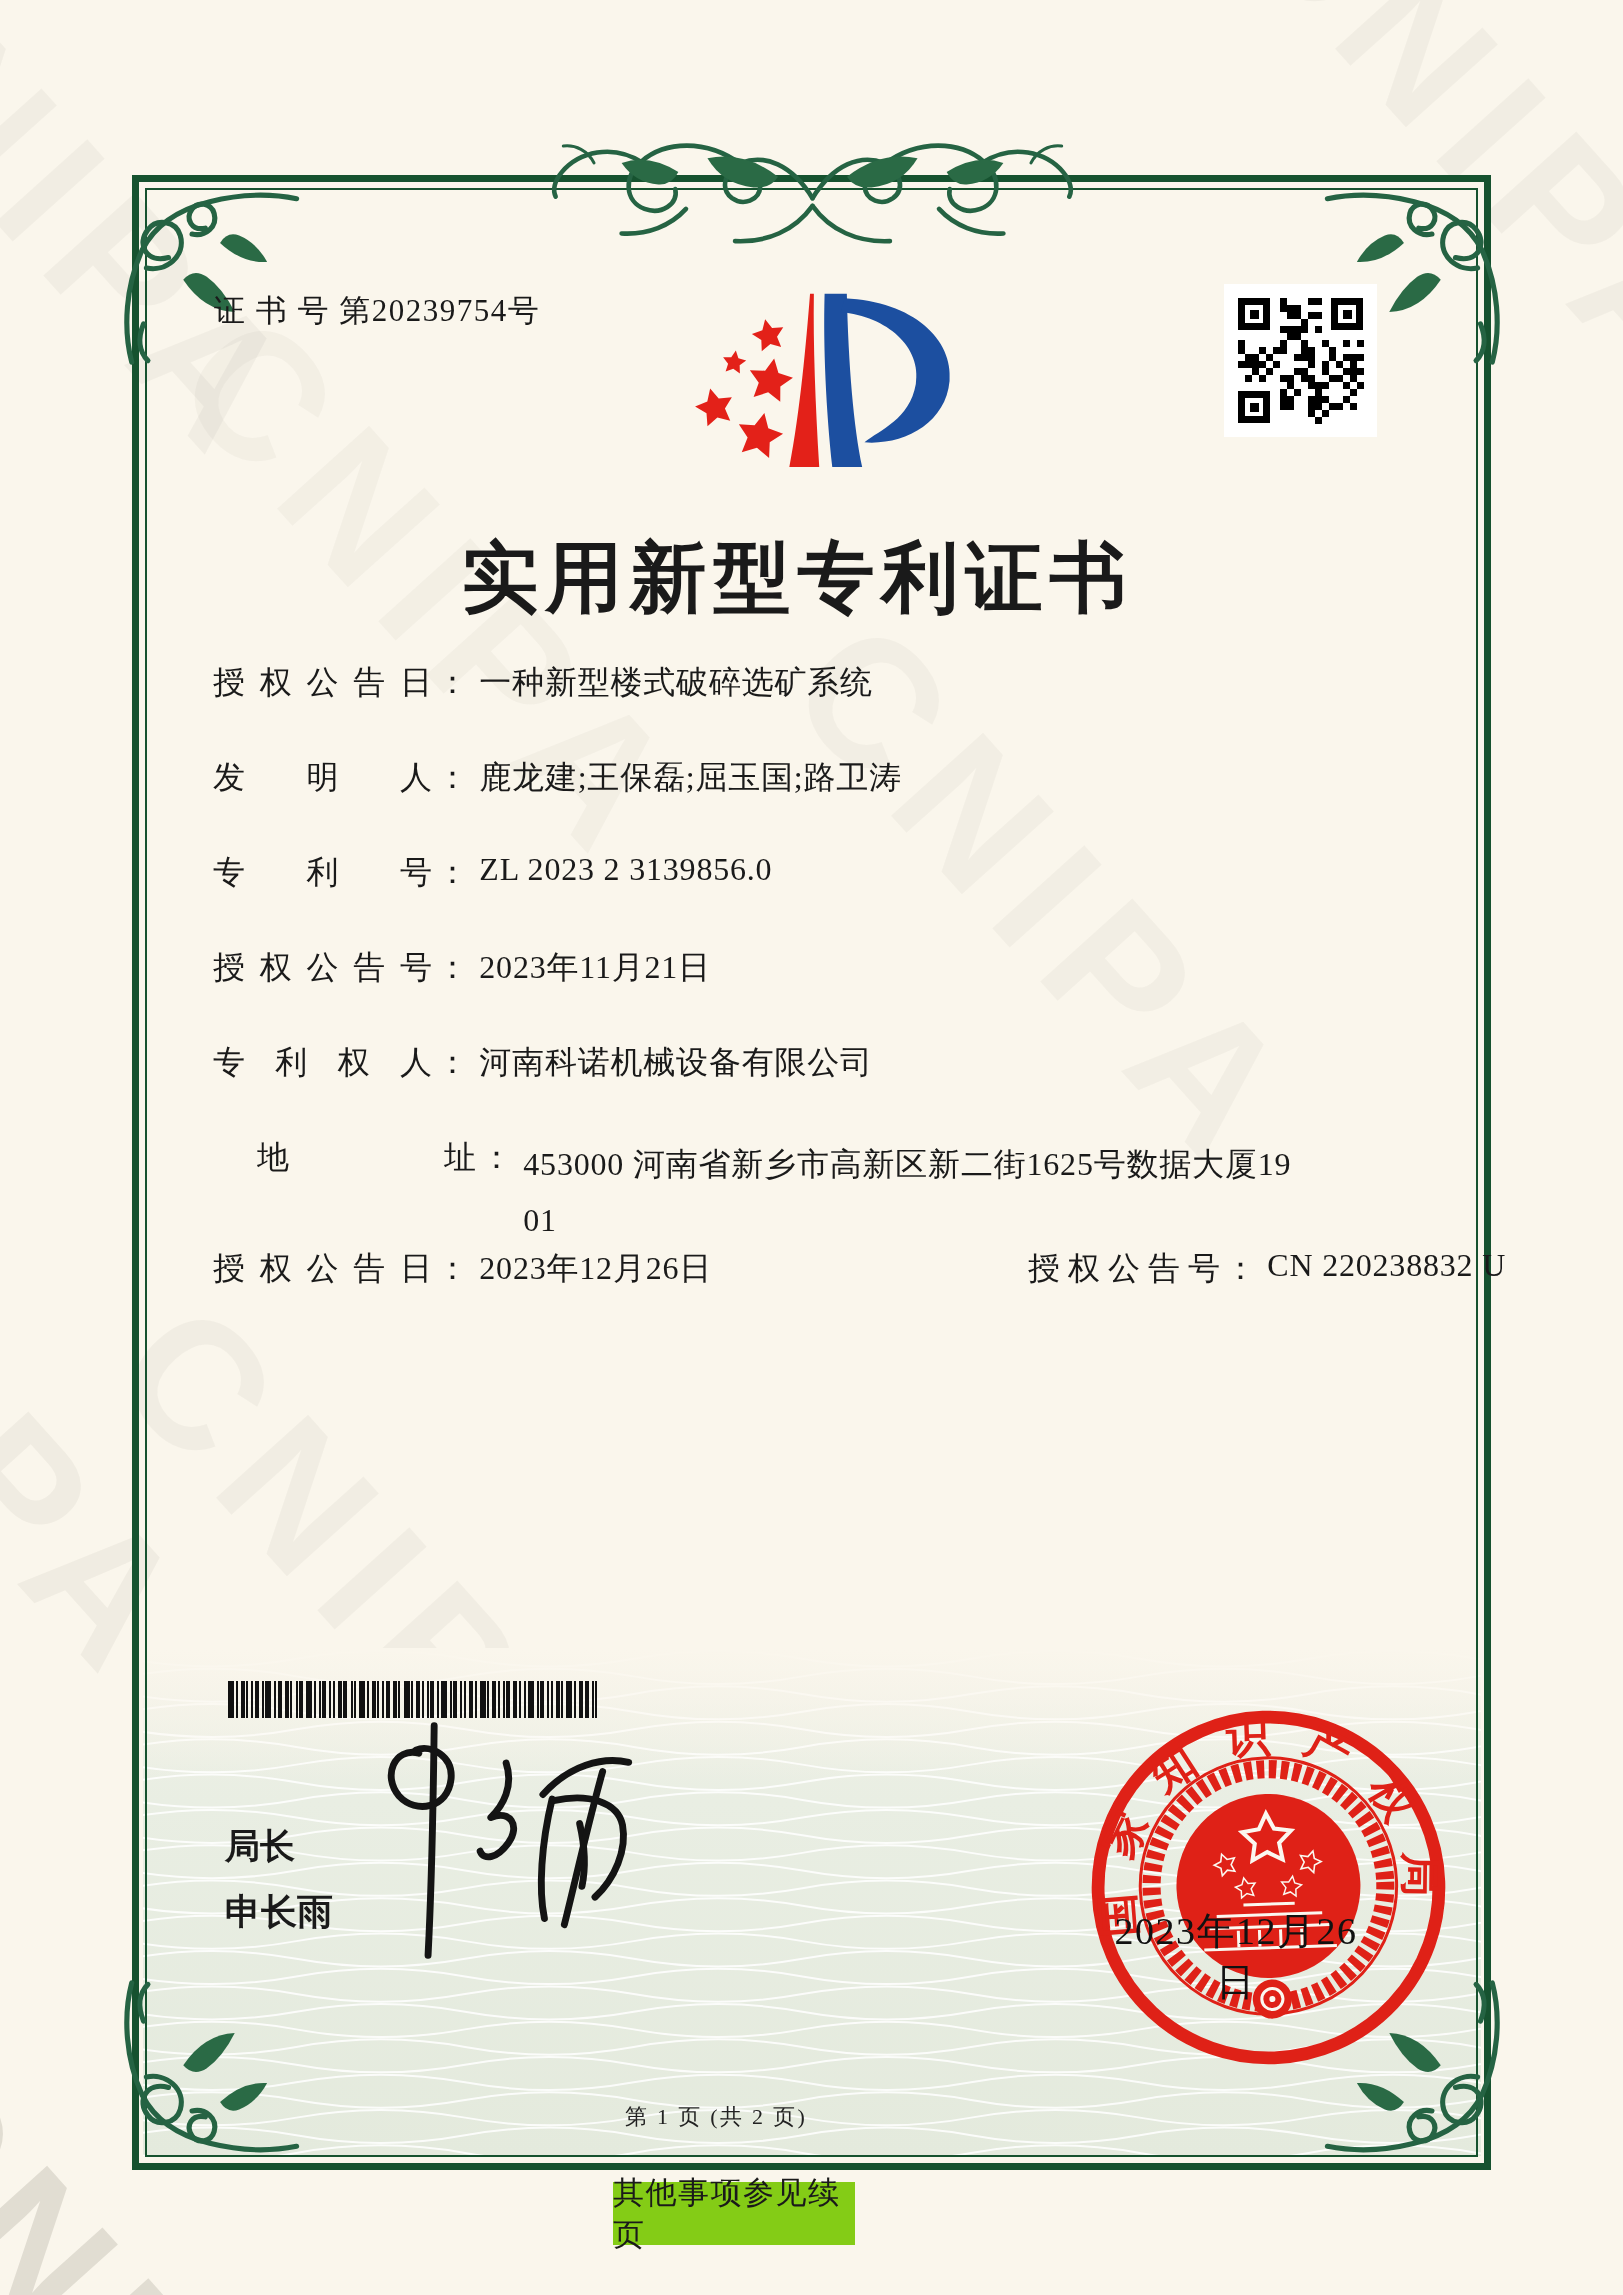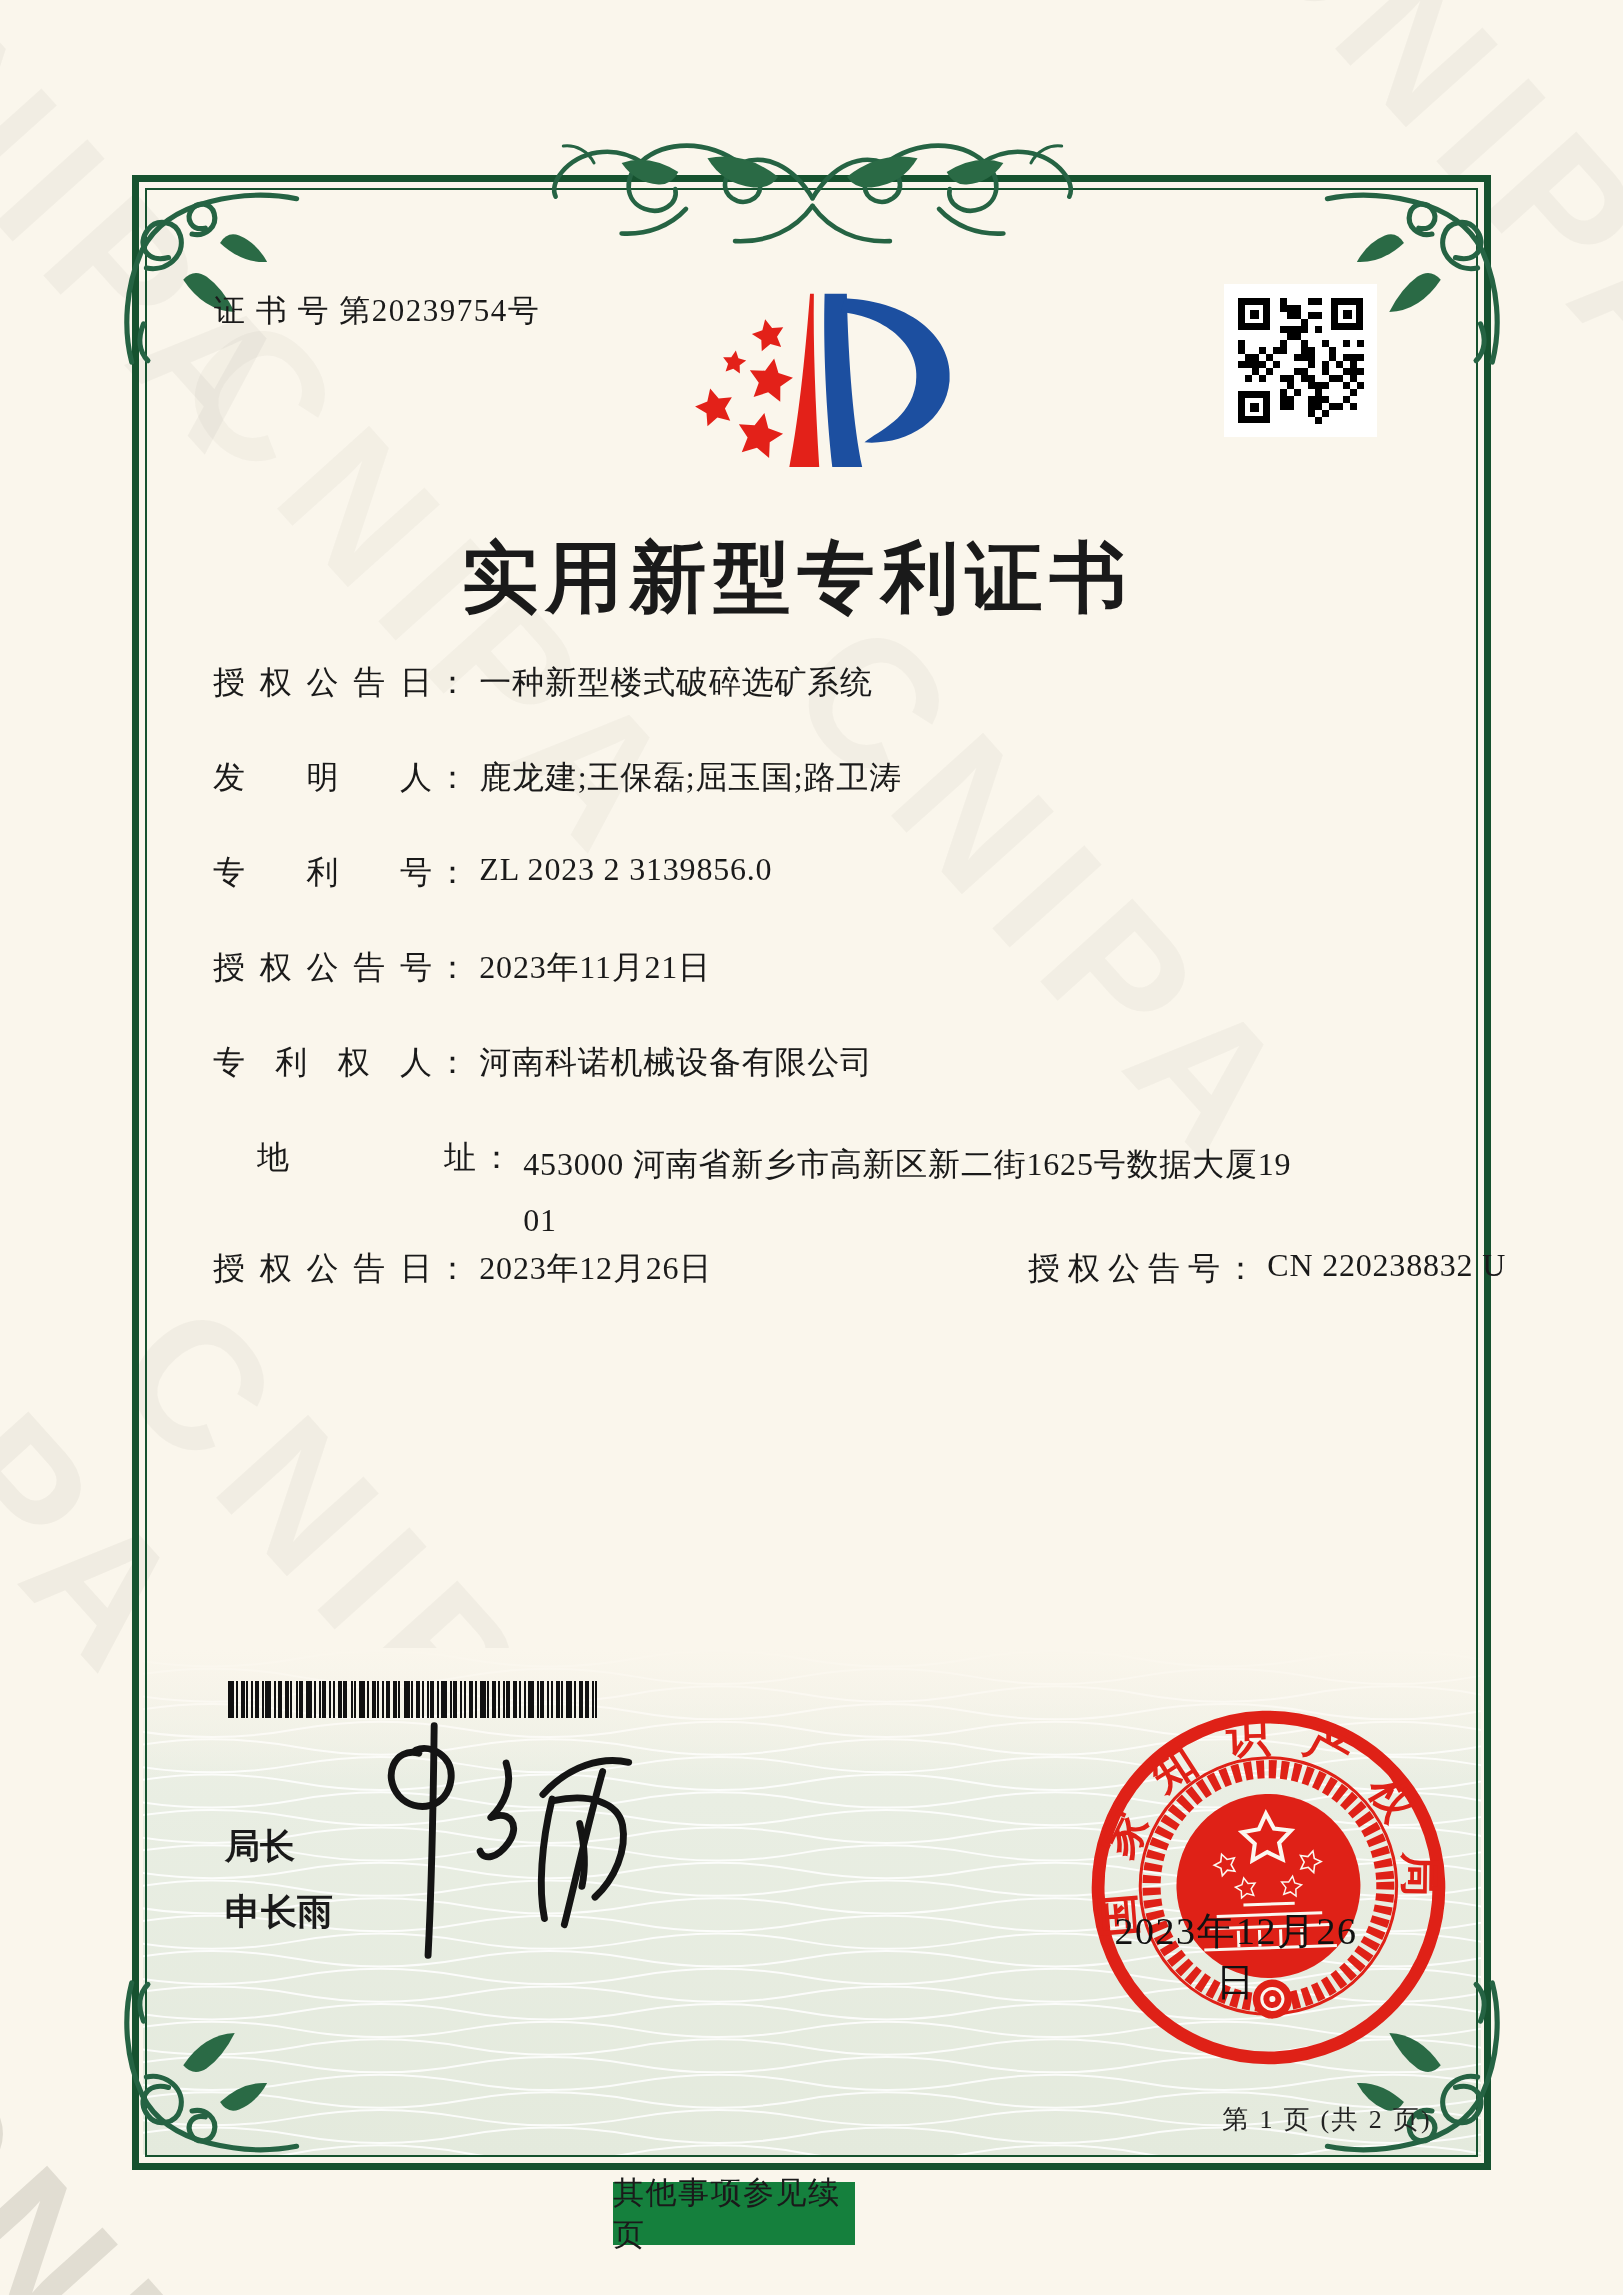--- a/index.html
+++ b/index.html
@@ -48,23 +48,23 @@
   .sig-title{position:absolute;left:225px;top:1823px;font-size:35px;font-weight:bold;
       font-family:"Liberation Sans","DejaVu Sans",sans-serif;z-index:3;}
   .sig-name{position:absolute;left:225px;top:1888px;font-size:36px;font-weight:bold;
       font-family:"Liberation Sans","DejaVu Sans",sans-serif;z-index:3;}
   .sig-svg{position:absolute;left:345px;top:1721px;z-index:3;}
   
   .seal{position:absolute;left:1080px;top:1699px;z-index:4;transform:rotate(-2deg);}
   .seal-date{position:absolute;left:1098px;top:1906px;width:276px;text-align:center;
       font-size:38px;color:#111;z-index:5;letter-spacing:1.5px;}
   
-  .page-no{position:absolute;left:0;top:2102px;width:1432px;text-align:right;font-size:26px;
+  .page-no{position:absolute;left:0;top:2102px;width:1432px;text-align:center;font-size:22px;
       color:#222;z-index:3;letter-spacing:2.3px;}
-  .note-box{position:absolute;left:613px;top:2182px;width:242px;height:63px;background:#15803d;
+  .note-box{position:absolute;left:613px;top:2182px;width:242px;height:63px;background:#84cc16;
       z-index:3;display:flex;align-items:center;justify-content:center;}
   .note-box span{font-size:31px;letter-spacing:1.5px;}
   svg{display:block;}
   .orn{z-index:3;}
 </style>
 </head>
 <body>
 
 <div class="wm" style="left:-92px;top:-123px;opacity:.045;">CNIPA</div>
 <div class="wm" style="left:1349px;top:-184px;opacity:.045;">CNIPA</div>

